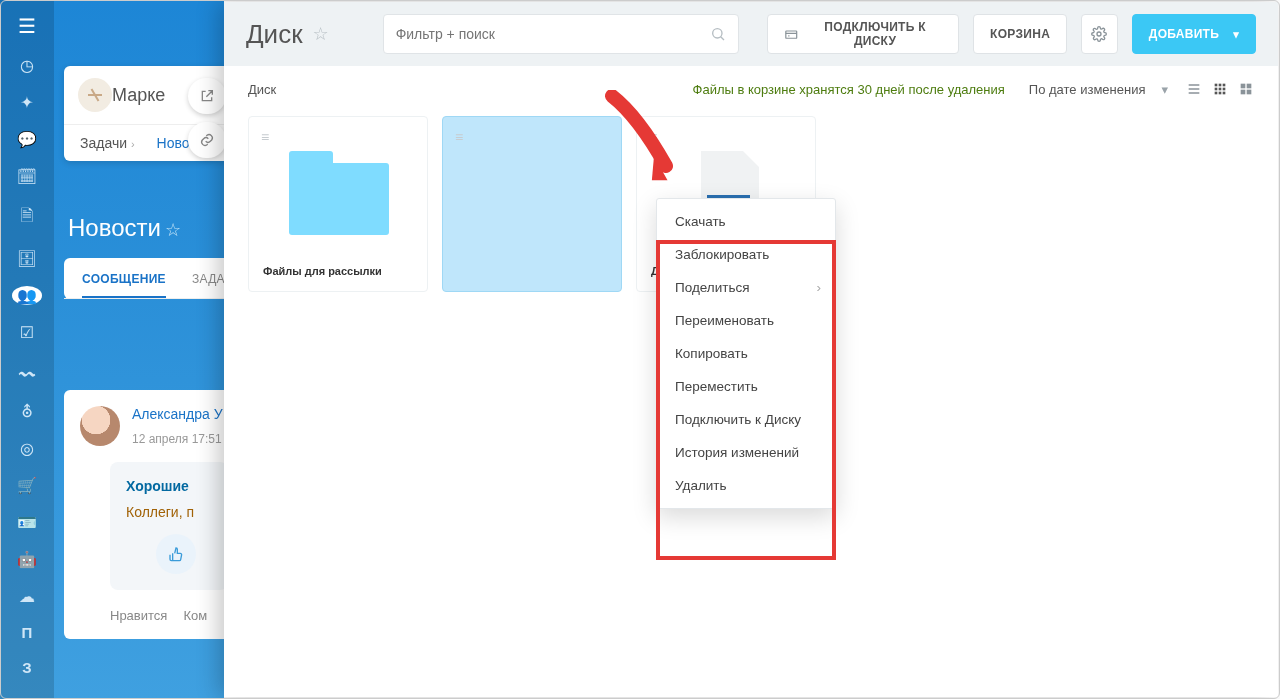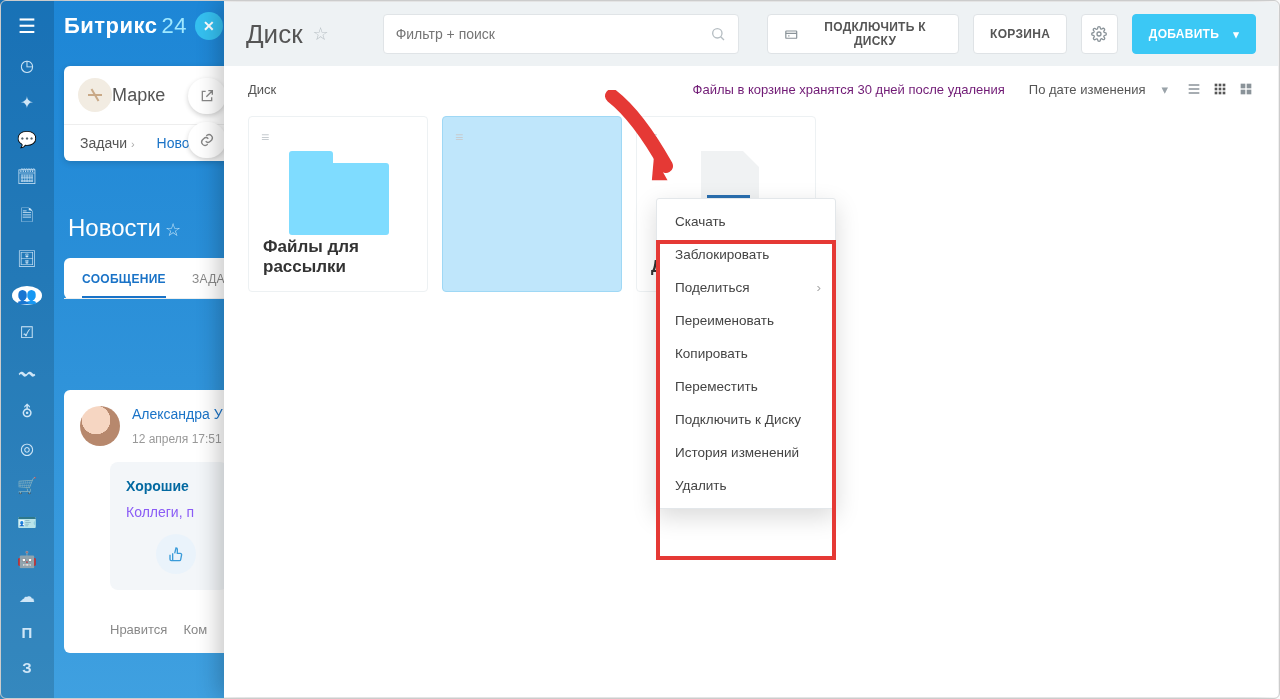--- a/index.html
+++ b/index.html
@@ -67,23 +67,23 @@
   .bg-compose-body{padding:18px;color:#888;font-size:15px;}
 
   .bg-post{position:absolute;left:64px;top:390px;right:-20px;background:#fff;border-radius:6px;padding:16px;}
   .bg-post-head{display:flex;gap:12px;align-items:center;}
   .avatar-img{width:40px;height:40px;border-radius:50%;
     background: radial-gradient(circle at 40% 35%, #f6d6c2 0 40%, #b7886d 41% 100%);}
   .bg-post-name{color:#1a73c7;font-weight:500;}
   .bg-post-time{color:#999;font-size:12px;margin-top:10px;}
   .bg-post-bubble{margin:16px 0 10px 30px;background:#f3f6f9;border-radius:8px;padding:16px;}
   .bg-post-bubble .t{font-weight:600;color:#0369a1;margin-bottom:10px;}
-  .bg-post-bubble .b{color:#8b5cf6;}
+  .bg-post-bubble .b{color:#a16207;}
   .like-btn{width:40px;height:40px;border-radius:50%;background:#eaf3fb;display:flex;align-items:center;justify-content:center;color:#3a9bd9;margin:14px 0 0 30px;}
-  .bg-post-foot{margin:32px 0 0 30px;color:#888;font-size:13px;display:flex;gap:16px;}
+  .bg-post-foot{margin:18px 0 0 30px;color:#888;font-size:13px;display:flex;gap:16px;}
 
   .float-btn{position:absolute;width:38px;height:36px;border-radius:20px;background:#fff;box-shadow:0 2px 5px rgba(0,0,0,.18);display:flex;align-items:center;justify-content:center;color:#888;}
   .float-ext{top:78px;left:188px;} .float-link{top:122px;left:188px;}
 
   
   .disk-panel {
     position:absolute; left:224px; right:2px; top:2px; bottom:2px;
     background:#fff; box-shadow:-6px 0 22px rgba(0,0,0,.22);
     border-top-left-radius:2px;
   }
@@ -100,30 +100,30 @@
   .btn{height:40px;border:1px solid #dfe3e6;background:#fff;border-radius:4px;padding:0 16px;display:flex;align-items:center;gap:10px;color:#555;font-size:12px;font-weight:600;letter-spacing:.3px;cursor:pointer;}
   .btn.icon-only{padding:0;width:40px;justify-content:center;color:#8a9399;}
   .btn.primary{background:#3bc8f5;color:#fff;border-color:#3bc8f5;}
   .btn.primary .car{font-size:11px;margin-left:4px;}
 
   .disk-sub{
     display:flex;align-items:center;height:46px;padding:0 24px;color:#666;font-size:13px;
   }
   .disk-sub .crumb{color:#555;}
   .disk-sub .spacer{flex:1;}
-  .disk-sub .hint{color:#701a75;margin-left:16px;}
+  .disk-sub .hint{color:#4d7c0f;margin-left:16px;}
   .sort-dd{margin-left:24px;color:#555;display:flex;align-items:center;gap:16px;cursor:pointer;}
   .view-toggle{margin-left:18px;display:flex;gap:10px;color:#8a9399;}
   .view-toggle .v{cursor:pointer;}
   .view-toggle .v.on{color:#555;}
 
   .tiles{display:flex;gap:14px;padding:4px 24px;}
   .tile{width:180px;height:176px;background:#fff;border:1px solid #edf1f3;border-radius:4px;position:relative;padding:12px;}
   .tile .drag{color:#c7ccd0;font-size:14px;}
-  .tile .name{position:absolute;left:14px;bottom:14px;font-size:17px;color:#333;font-weight:600;}
+  .tile .name{position:absolute;left:14px;bottom:14px;font-size:11px;color:#333;font-weight:600;}
   .tile.selected{background:#bfe6fb;border-color:#9fd8f5;}
   .folder-glyph{position:absolute;left:40px;top:46px;width:100px;height:72px;background:#7fdcff;border-radius:3px;}
   .folder-glyph::before{content:"";position:absolute;left:0;top:-12px;width:44px;height:16px;background:#7fdcff;border-radius:3px 3px 0 0;}
   .doc-glyph{position:absolute;left:64px;top:34px;width:58px;height:74px;background:#f0f2f3;}
   .doc-glyph::before{content:"";position:absolute;right:0;top:0;border-style:solid;border-width:0 16px 16px 0;border-color:transparent #fff transparent transparent;}
   .doc-badge{position:absolute;left:70px;top:78px;background:#2a6fb0;color:#fff;font-size:11px;font-weight:700;padding:4px 8px;letter-spacing:1px;}
 
   
   .ctx{
     position:absolute; left:432px; top:196px; width:180px;
@@ -165,25 +165,20 @@
     <div class="rail-item">◎</div>
     <div class="rail-item">🛒</div>
     <div class="rail-item">🪪</div>
     <div class="rail-item">🤖</div>
     <div class="rail-item">☁</div>
     <div class="rail-item rail-letter">П</div>
     <div class="rail-item rail-letter">З</div>
     <div class="rail-item rail-letter">К</div>
   </div>
 
-  <div class="brand">
-    <span>Битрикс</span>
-    <span class="b24">24</span>
-    <span class="close-chip">✕</span>
-  </div>
 
   <div class="bg-card">
     <div class="bg-market-head">
       <div class="market-avatar"></div>
       <span class="title">Марке</span>
     </div>
     <div class="bg-tabs">
       <span><span>Задачи</span> <span class="chev">›</span></span>
       <span class="on">Новост</span>
     </div>

